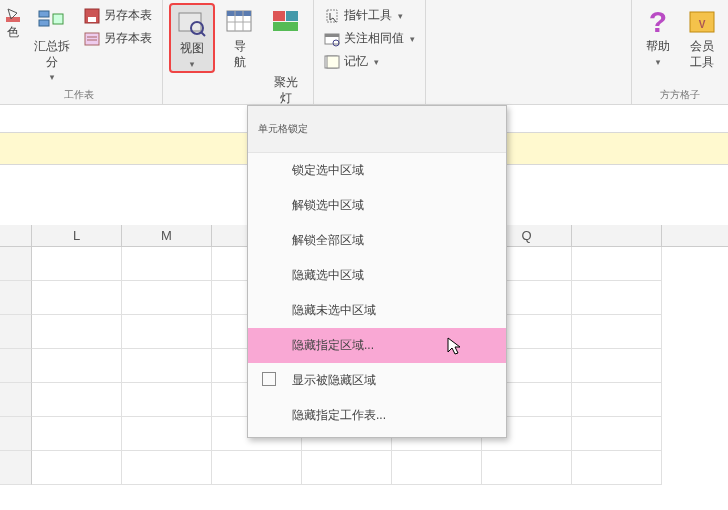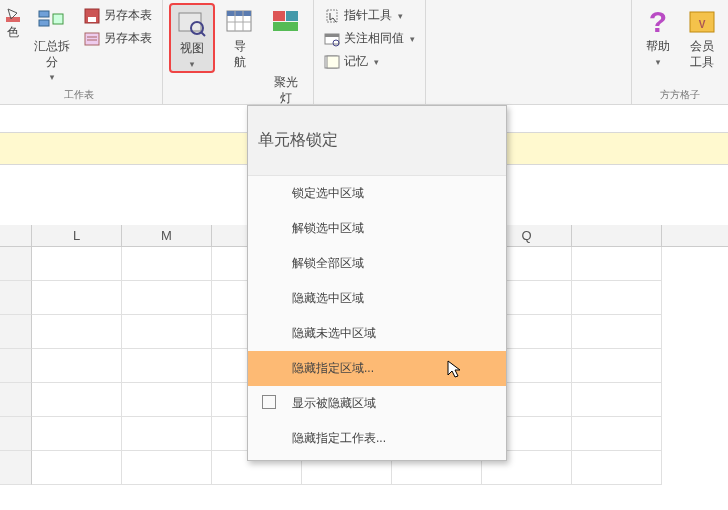--- a/index.html
+++ b/index.html
@@ -94,39 +94,39 @@
     position:absolute;
     top:105px; left:247px;
     width:260px;
     background:#fafafa;
     border:1px solid #bcbcbc;
     box-shadow:2px 3px 6px rgba(0,0,0,.25);
     z-index:50;
     padding-bottom:4px;
   }
   .dd-section {
-    padding:24px 10px;
+    padding:16px 10px;
     color:#555;
     background:#f2f2f2;
     border-bottom:1px solid #e4e4e4;
-    font-size:16px;
+    font-size:10px;
   }
   .dd-item {
     padding:9px 10px 9px 44px;
     cursor:pointer;
     font-size:12px;
     color:#444;
     position:relative;
   }
   .dd-item .chk {
     position:absolute; left:14px; top:9px;
     width:14px; height:14px; border:1px solid #888;
   }
   .dd-item.hover {
-    background:#fdba74;
+    background:#f9a8d4;
   }
   .cursor-arrow {
     position:absolute; right:40px; top:8px;
     pointer-events:none;
   }
 
   
   .hl-row { background:#fff9cf; }
 
   svg { display:block; }

